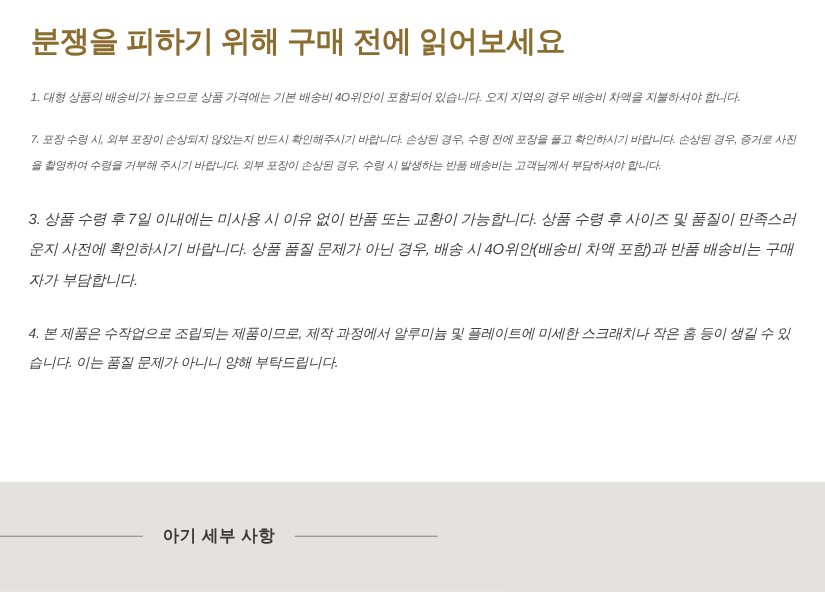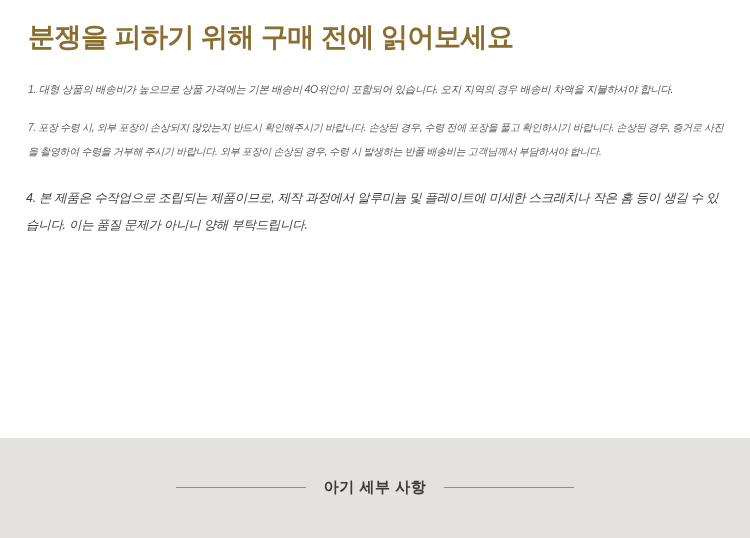--- a/index.html
+++ b/index.html
@@ -78,21 +78,21 @@
     height: 100px;
     background: #e3e2e0;
   }
   .section-header {
     position: absolute;
     left: 0;
     top: 478px;
     width: 750px;
     display: flex;
     align-items: center;
-    justify-content: center;
+    justify-content: flex-start;
   }
   .rule {
     width: 130px;
     height: 1px;
     background: #8e8d8a;
   }
   .section-title {
     font-size: 15px;
     font-weight: bold;
     color: #3a3a3a;
@@ -105,20 +105,21 @@
 <body>
 
 <div class="page">
 
   <div class="notice-section">
     <div class="notice-title">분쟁을 피하기 위해 구매 전에 읽어보세요</div>
 
     <div class="notice-list">
       <p class="notice-item size-sm item-1">1. 대형 상품의 배송비가 높으므로 상품 가격에는 기본 배송비 4O위안이 포함되어 있습니다. 오지 지역의 경우 배송비 차액을 지불하셔야 합니다.</p>
       <p class="notice-item size-md item-2">7. 포장 수령 시, 외부 포장이 손상되지 않았는지 반드시 확인해주시기 바랍니다. 손상된 경우, 수령 전에 포장을 풀고 확인하시기 바랍니다. 손상된 경우, 증거로 사진을 촬영하여 수령을 거부해 주시기 바랍니다. 외부 포장이 손상된 경우, 수령 시 발생하는 반품 배송비는 고객님께서 부담하셔야 합니다.</p>
+      <p class="notice-item size-lg item-3">3. 상품 수령 후 7일 이내에는 미사용 시 이유 없이 반품 또는 교환이 가능합니다. 상품 수령 후 사이즈 및 품질이 만족스러운지 사전에 확인하시기 바랍니다. 상품 품질 문제가 아닌 경우, 배송 시 4O위안(배송비 차액 포함)과 반품 배송비는 구매자가 부담합니다.</p>
       <p class="notice-item size-xl item-4">4. 본 제품은 수작업으로 조립되는 제품이므로, 제작 과정에서 알루미늄 및 플레이트에 미세한 스크래치나 작은 홈 등이 생길 수 있습니다. 이는 품질 문제가 아니니 양해 부탁드립니다.</p>
     </div>
   </div>
 
   <div class="gray-band"></div>
 
   <div class="section-header">
     <span class="rule"></span>
     <span class="section-title">아기 세부 사항</span>
     <span class="rule"></span>

